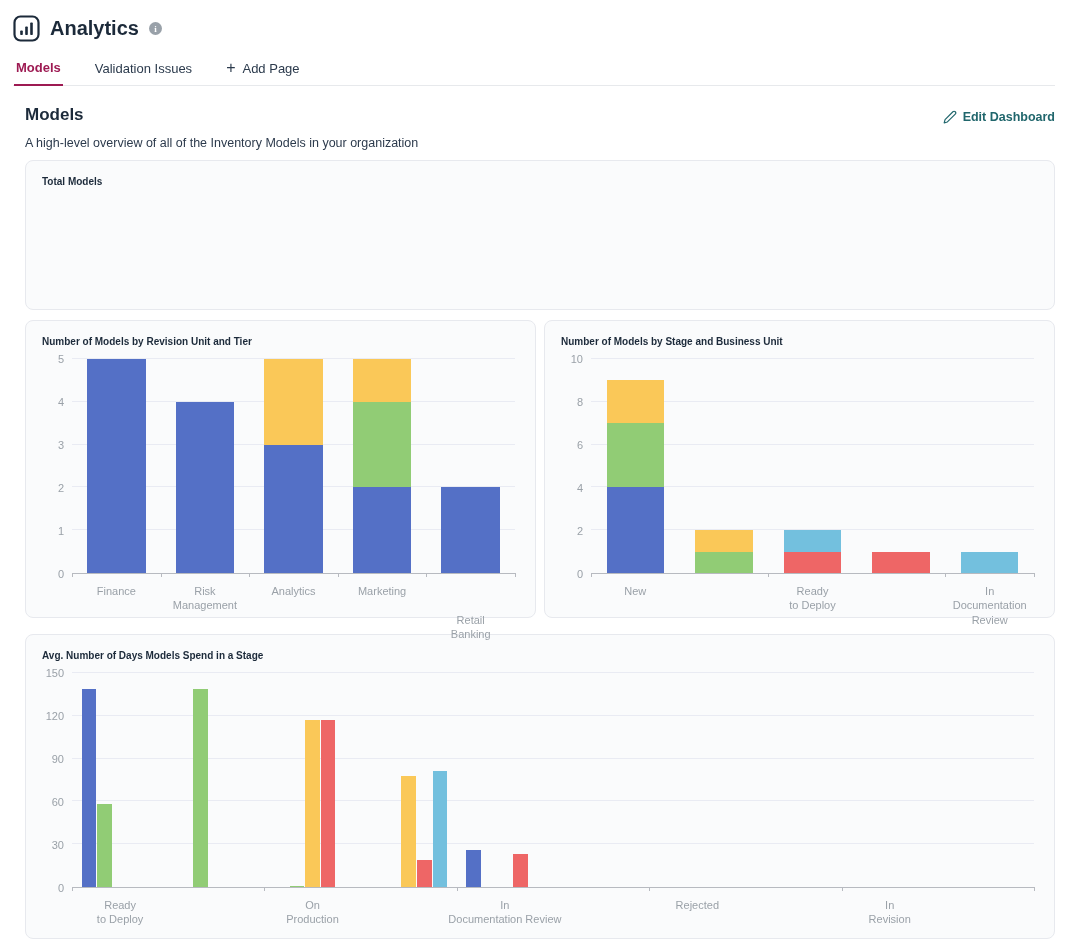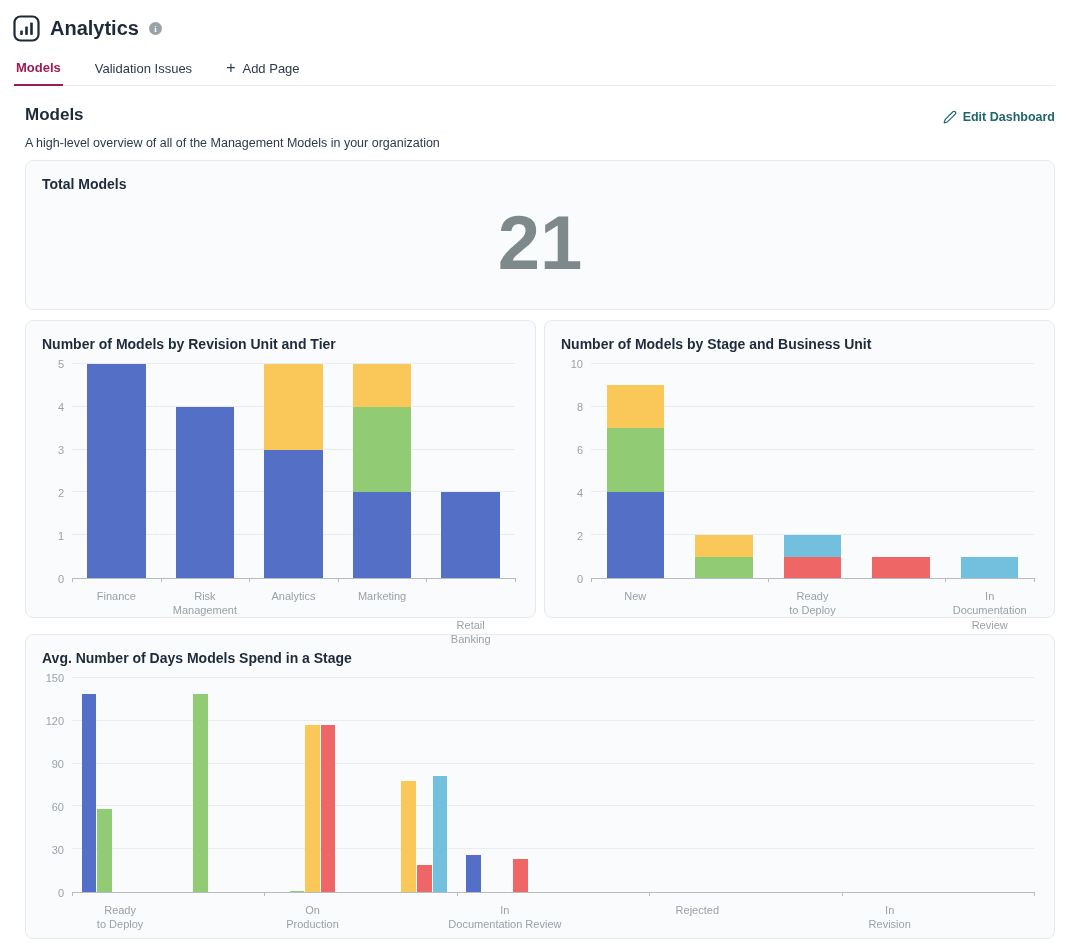--- a/index.html
+++ b/index.html
@@ -27,21 +27,21 @@
   main { padding:12px 16px 0 25px; }
   .page-head { display:flex; justify-content:space-between; align-items:flex-start; }
   h2 { font-size:17px; margin:7px 0 11px; color:#1c2a3a; }
   .subtitle { font-size:12.5px; margin:0 0 10px; color:#2c3a4c; }
   .edit-btn {
     display:flex; align-items:center; gap:6px; color:var(--teal,#20666c);
     font-weight:bold; font-size:12.5px; background:none; border:none; padding:0;
     margin-top:12px; cursor:pointer; font-family:"Liberation Sans", sans-serif;text-align:center;
   }
   .card { background:#fafbfc; border:1px solid #e7e9ee; border-radius:8px; }
-  .card h3 { font-size:14px; margin:0; padding:15px 16px 0; color:#1c2a3a; font-weight:bold; }
+  .card h3 { font-size:10px; margin:0; padding:15px 16px 0; color:#1c2a3a; font-weight:bold; }
   .total-card { height:150px; position:relative; margin-bottom:10px; }
   .big-number {
     position:absolute; top:44px; left:0; right:0; text-align:center;
     font-size:76px; font-weight:bold; color:var(--bignum,#7e898b); line-height:1;
   }
   .chart-row { display:flex; gap:8px; margin-bottom:16px; }
   .chart-card { flex:1; height:298px; }
   .chart-card.bottom { height:305px; }
   
   .chart { padding:12px 20px 0 16px; }
@@ -83,35 +83,34 @@
       <span class="plus-glyph">+</span>
       <span>Add Page</span>
     </div>
   </nav>
 </header>
 
 <main>
   <div class="page-head">
     <div>
       <h2>Models</h2>
-      <p class="subtitle">A high-level overview of all of the Management Models in your organization</p>
+      <p class="subtitle">A high-level overview of all of the Inventory Models in your organization</p>
     </div>
     <button class="edit-btn">
       <span style="display:flex;">
         <svg width="14" height="14" viewBox="0 0 24 24" fill="none" stroke="currentColor" stroke-width="2" stroke-linecap="round" stroke-linejoin="round">
           <path d="M17 3a2.8 2.8 0 1 1 4 4L7.5 20.5 2 22l1.5-5.5Z"></path>
         </svg>
       </span>
       <span>Edit Dashboard</span>
     </button>
   </div>
 
   <section class="card total-card">
     <h3>Total Models</h3>
-    <div class="big-number">21</div>
   </section>
 
   <div class="chart-row">
     <section class="card chart-card">
       <h3>Number of Models by Revision Unit and Tier</h3>
       <div class="chart">
           <div class="chart-body">
             <div class="y-col">
               <span class="y-label" style="bottom: 0%;">0</span>
               <span class="y-label" style="bottom: 20%;">1</span>

